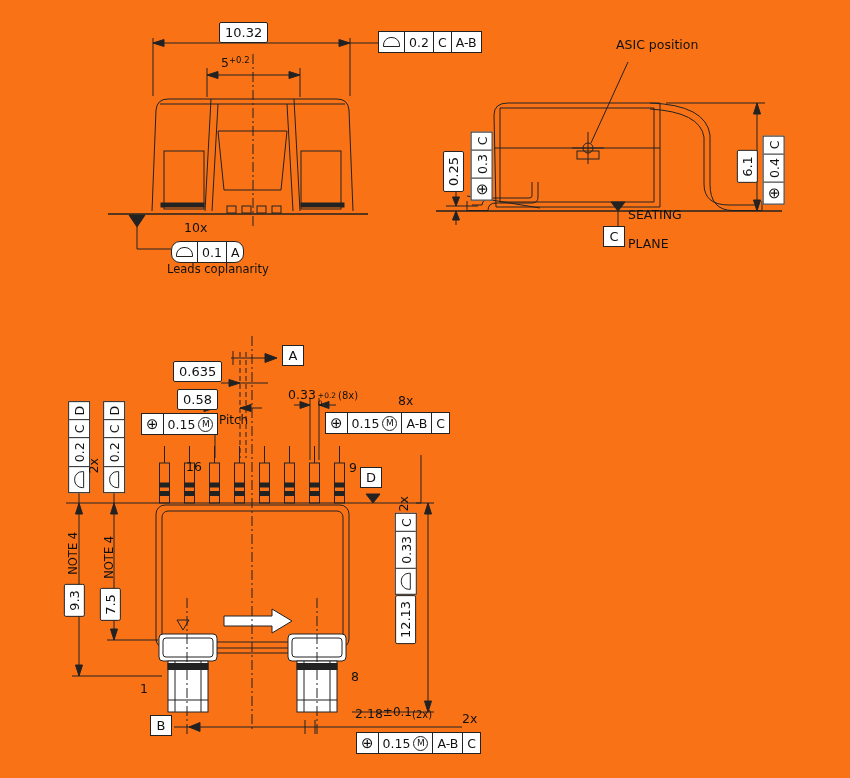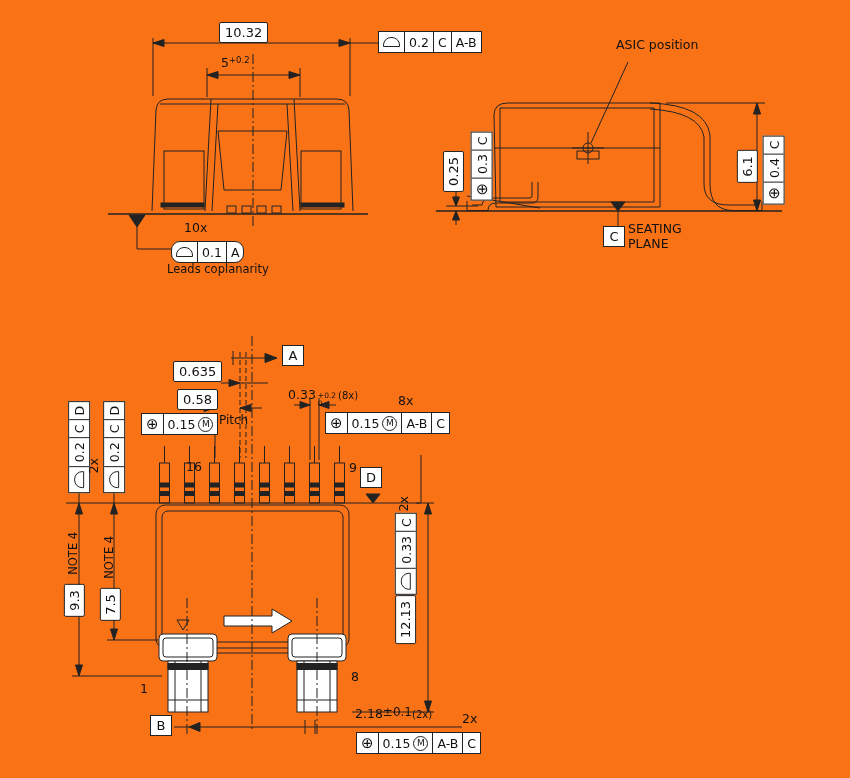--- a/index.html
+++ b/index.html
@@ -262,21 +262,21 @@
 <div class="vbox" style="left:762px;top:128px;width:24px;height:84px;">
   <div class="fcf rot">
     <div class="c">
           <span class="pos">⊕</span>
         </div>
     <div class="c">0.4</div>
     <div class="c">C</div>
   </div>
 </div>
 <div class="datum" style="left:603px;top:226px;">C</div>
-<div class="lbl" style="left:628px;top:222px;">SEATING</div>
+<div class="lbl" style="left:628px;top:208px;">SEATING</div>
 <div class="lbl" style="left:628px;top:237px;">PLANE</div>
 
 <div class="datum" style="left:282px;top:345px;">A</div>
 <div class="dimbox abs" style="left:173px;top:361px;">
   <span>0.635</span>
 </div>
 <div class="dimbox abs" style="left:177px;top:389px;">
   <span>0.58</span>
 </div>
 <div class="lbl" style="left:219px;top:395px;font-size:12px;margin-top:19px;">Pitch</div>

